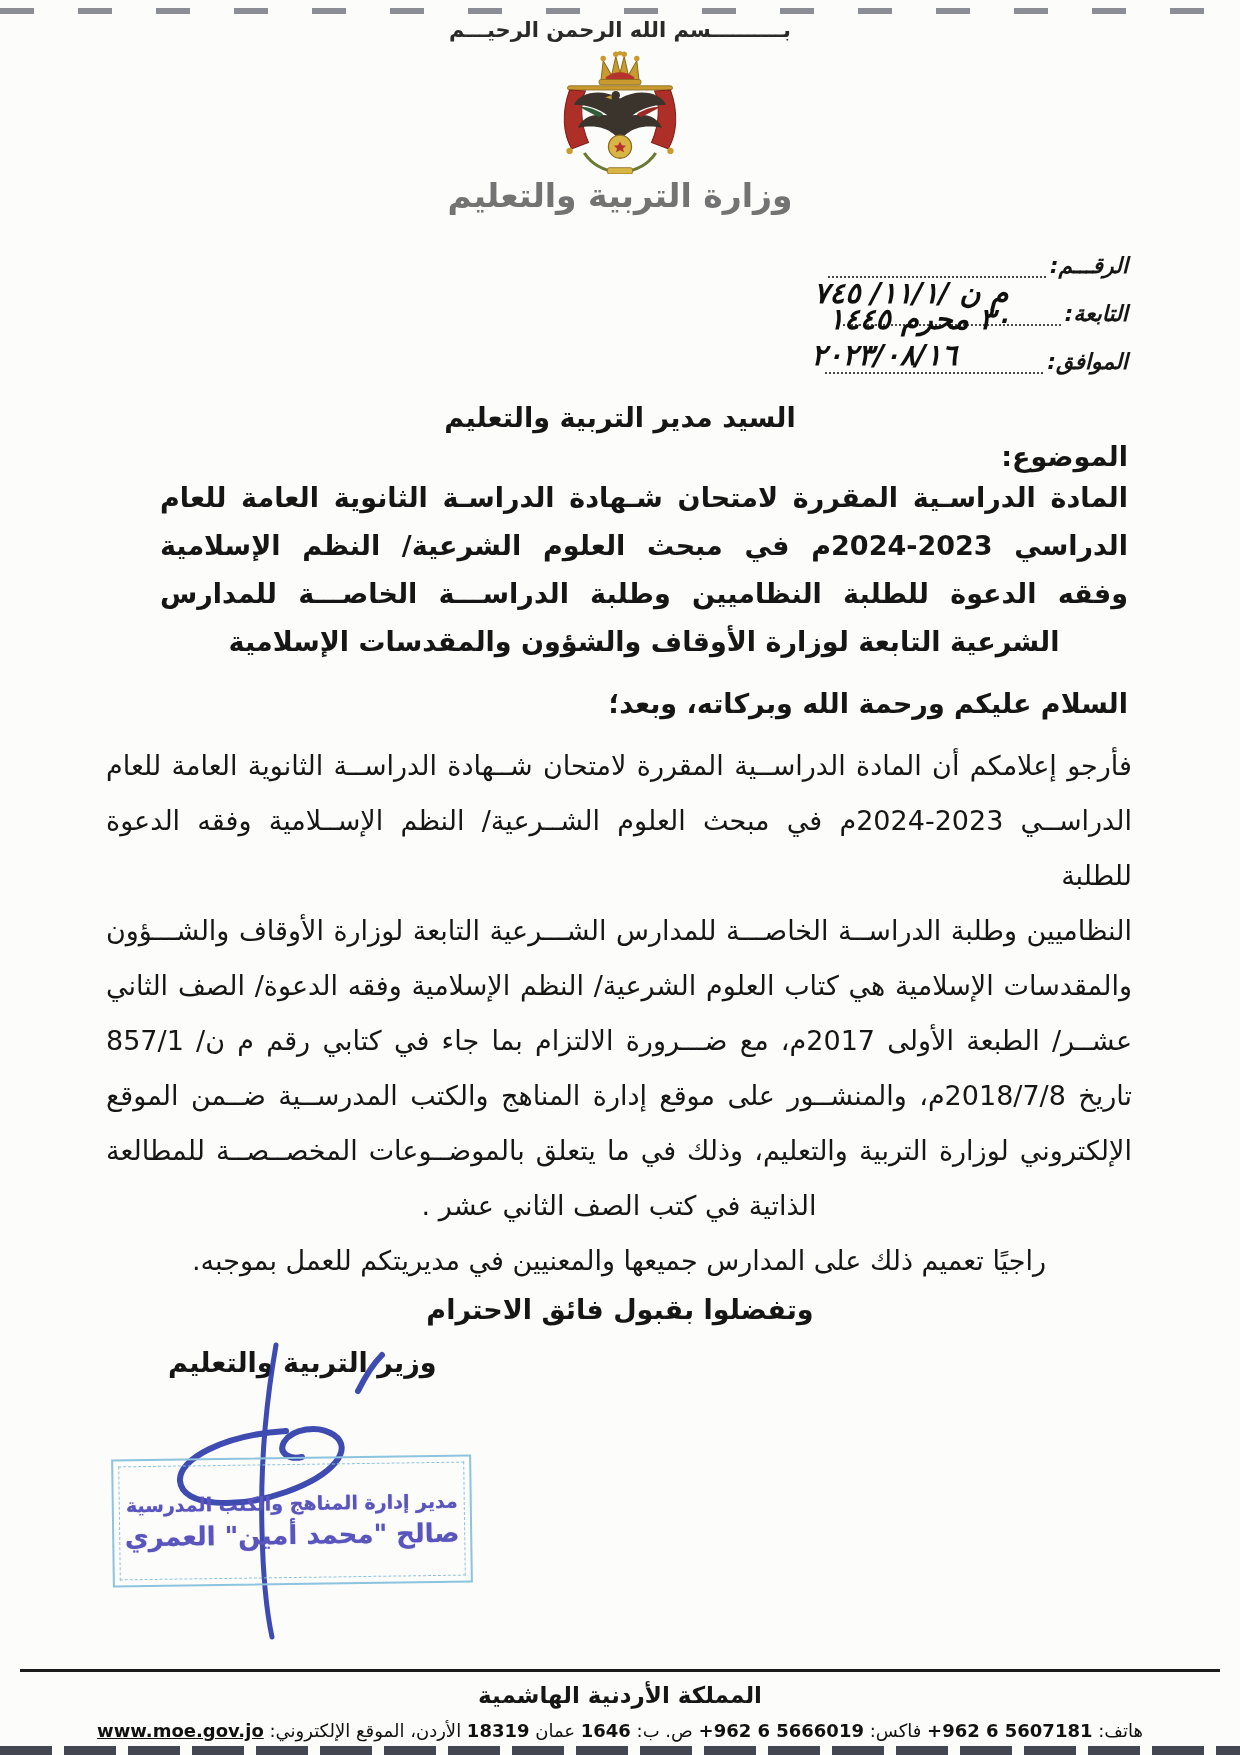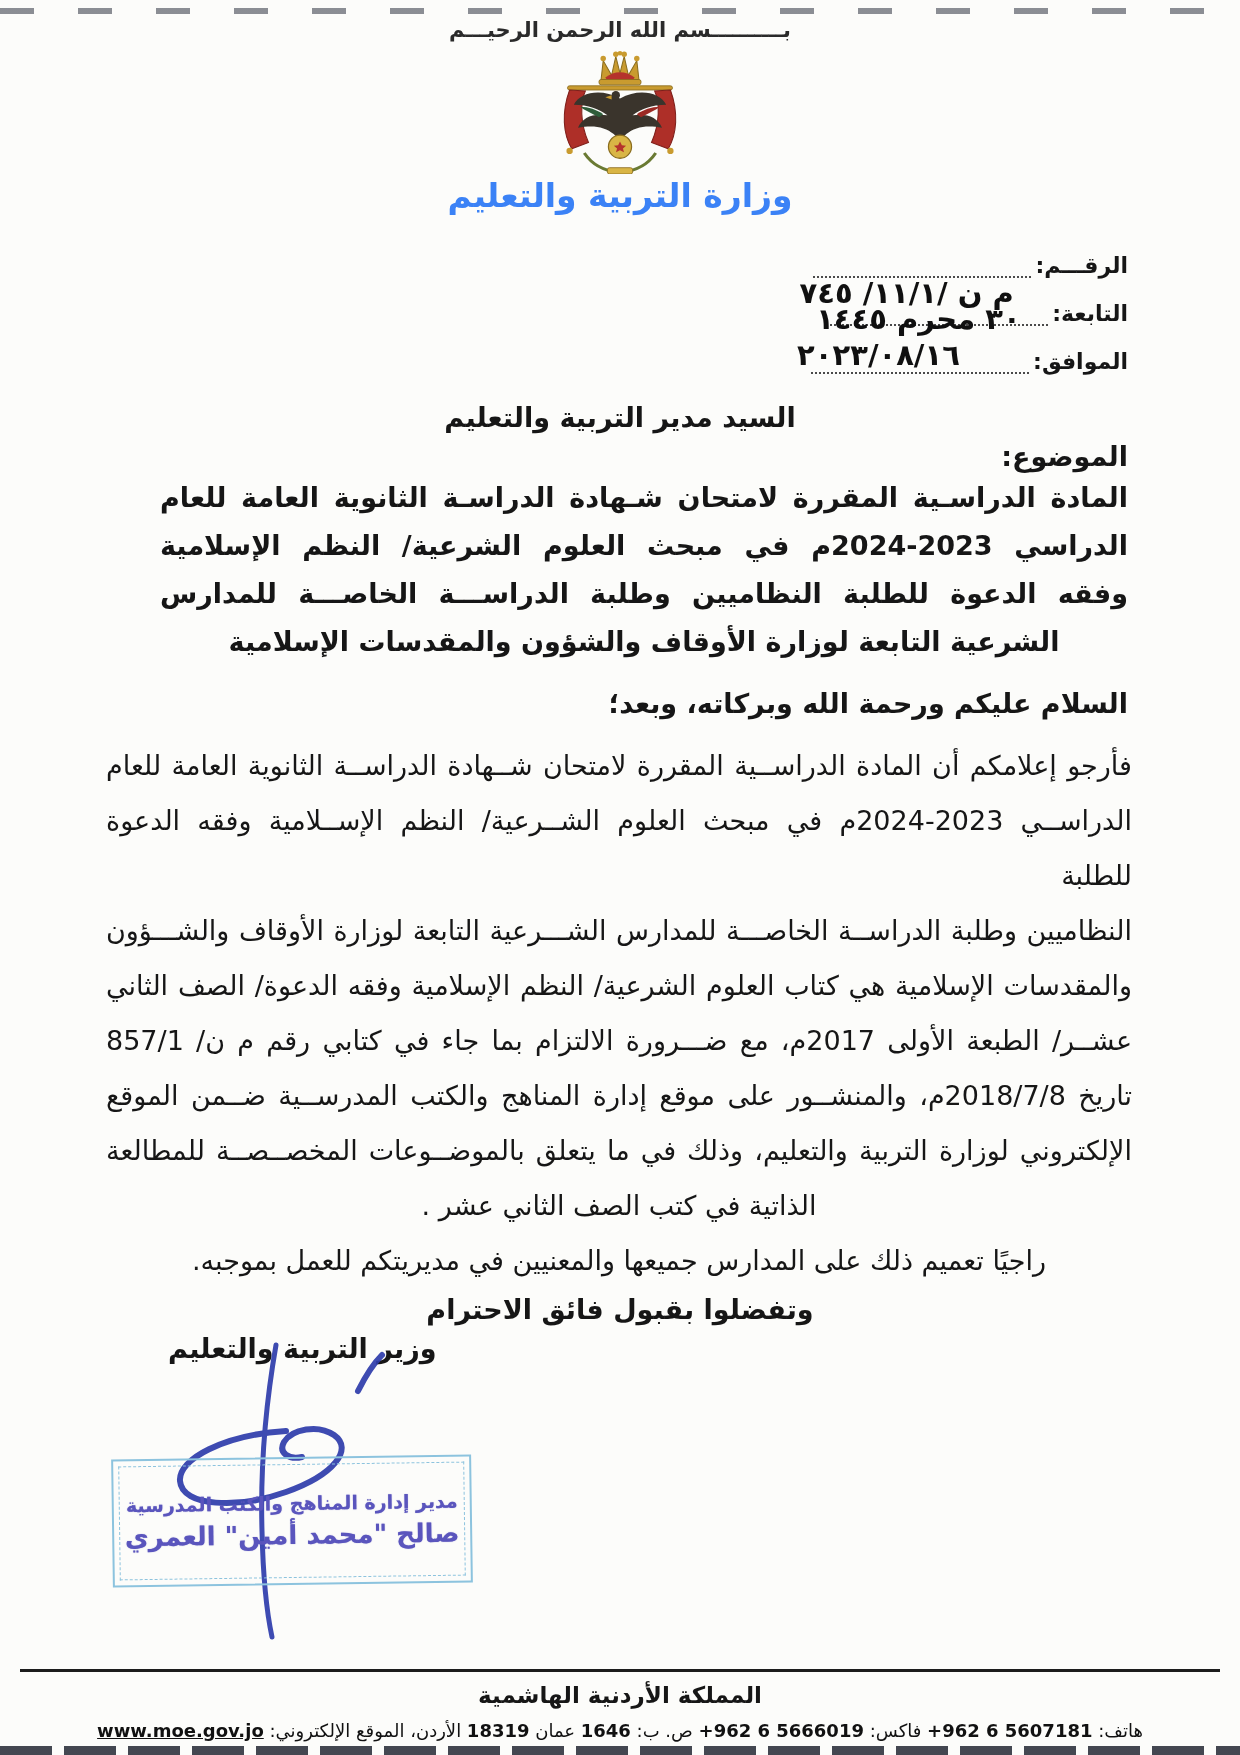--- a/index.html
+++ b/index.html
@@ -16,24 +16,24 @@
   }
   .scan-bottom {
     position:absolute; bottom:0; left:0; width:100%; height:9px; opacity:.85;
     background:repeating-linear-gradient(90deg,#232733 0 52px, transparent 52px 64px);
   }
 
   
   .letterhead { padding-top:18px; text-align:center; }
   .basmala { font-size:21px; font-weight:700; letter-spacing:1px; color:#2a2a2a; }
   .crest { margin:6px auto 2px auto; display:block; }
-  .ministry-name { font-size:33px; font-weight:700; color:#3b82f6; letter-spacing:0.5px; }
+  .ministry-name { font-size:33px; font-weight:700; color:#737373; letter-spacing:0.5px; }
 
   
-  .ref-block { margin:30px 112px 0 0; width:352px; }
+  .ref-block { margin:30px 112px 0 0; width:352px;font-style:italic; }
   .ref-row { display:flex; align-items:flex-end; margin-bottom:15px; height:33px; }
   .ref-label { font-size:22px; font-weight:700; white-space:nowrap; }
   .ref-dots { position:relative; width:218px; height:24px; border-bottom:2px dotted #4a4a4a; margin-right:4px; }
   .ref-value { position:absolute; left:-14px; white-space:nowrap; font-weight:700; font-size:29px; color:#101010; }
   .ref-row:nth-child(1) .ref-value { bottom:-34px; }
   .ref-row:nth-child(2) .ref-value { bottom:-12px; }
   .ref-row:nth-child(3) .ref-value { bottom:0px; }
 
   
   .addressee { margin-top:28px; text-align:center; font-size:27px; font-weight:700; }
@@ -42,21 +42,21 @@
   .subject .line { line-height:48px; }
   .body-text { margin:12px 108px 0 106px; font-size:27px; }
   .body-text .line { line-height:55px; }
   .jl { text-align:justify; text-align-last:justify; }
   .cl { text-align:right; text-align-last:center; }
   .salutation { margin:16px 112px 0 0; font-size:27px; font-weight:700; line-height:44px; }
   .closing { margin-top:6px; text-align:center; font-size:27px; font-weight:700; }
 
   
   .sig-area { position:relative; height:372px; }
-  .minister-title { position:absolute; left:168px; top:8px; font-size:27px; font-weight:700; white-space:nowrap; }
+  .minister-title { position:absolute; left:168px; top:22px; font-size:27px; font-weight:700; white-space:nowrap; }
   .sig-svg { position:absolute; left:148px; top:10px; }
   .stamp {
     position:absolute; left:112px; top:132px; width:356px; height:124px;
     border:2px solid #8cc3de; transform:rotate(-0.8deg);
     display:flex; align-items:center; justify-content:center;
   }
   .stamp-inner {
     width:344px; height:112px; border:1px dashed #8cc3de;
     display:flex; flex-direction:column; align-items:center; justify-content:center;
   }

